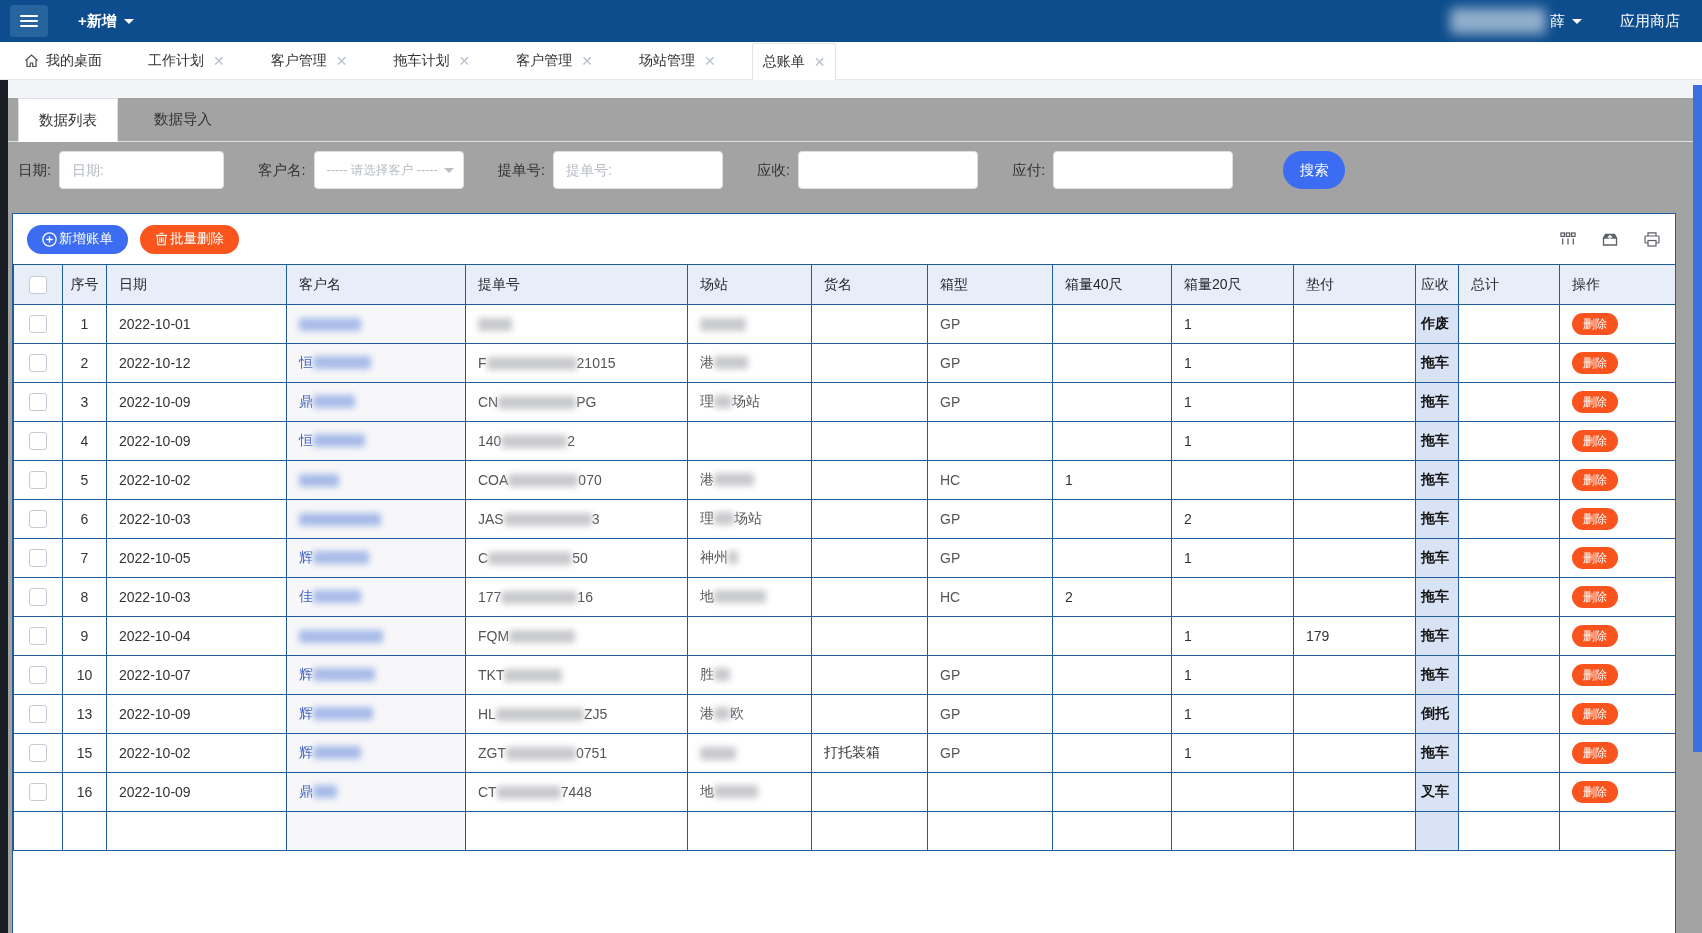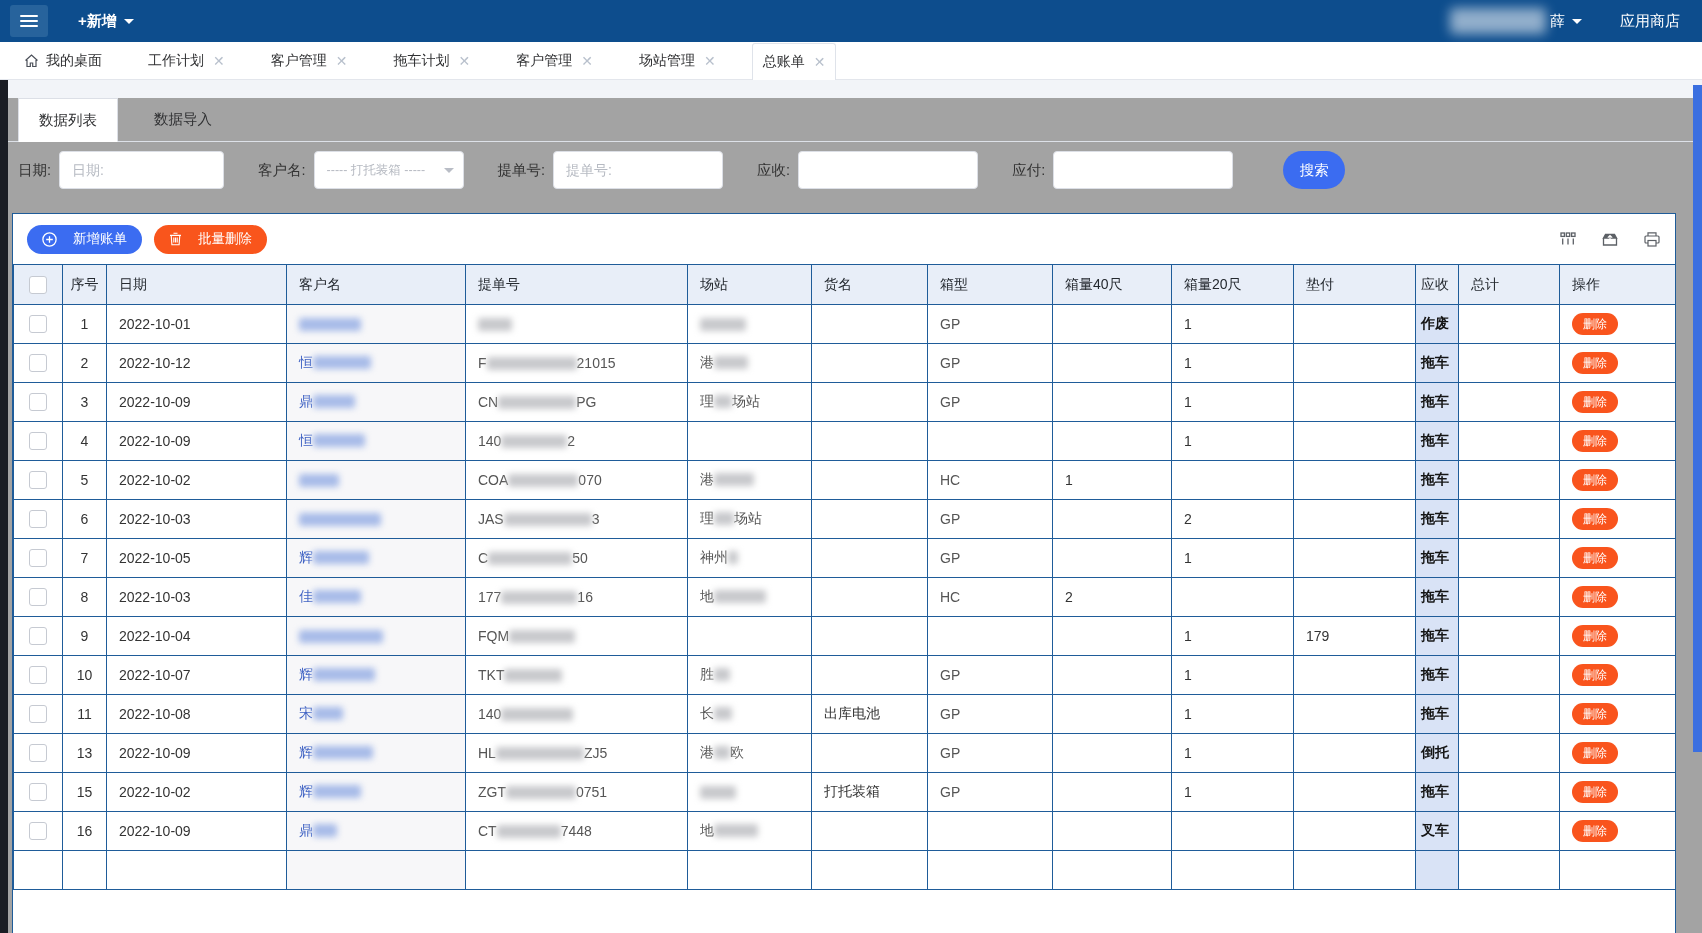--- a/index.html
+++ b/index.html
@@ -36,21 +36,21 @@
   .flabel{margin-right:8px;white-space:nowrap;}
   .finput{height:38px;border:1px solid #dcdfe6;border-radius:4px;background:#fff;box-sizing:border-box;font-size:14px;color:#333;padding:0 12px;outline:none;font-family:inherit;}
   .finput::placeholder{color:#b6bac2;}
   .fsel{height:38px;border:1px solid #dcdfe6;border-radius:4px;background:#fff;box-sizing:border-box;display:flex;align-items:center;padding:0 26px 0 12px;position:relative;color:#b6bac2;font-size:12.5px;white-space:nowrap;cursor:pointer;}
   .fsel .caret2{position:absolute;right:9px;top:16px;width:0;height:0;border:5px solid transparent;border-top-color:#b9bdc6;}
   .gap{width:34px;flex:0 0 auto;}
   .btn-search{margin-left:16px;width:62px;height:38px;border:none;border-radius:19px;background:#3b6cf1;color:#fff;font-size:14.5px;cursor:pointer;font-family:inherit;}
   
   .panel{position:absolute;left:4px;top:133px;width:1664px;height:726px;border:1px solid #1f5c99;box-sizing:border-box;background:#fff;overflow:hidden;}
   .ttoolbar{height:50px;display:flex;align-items:center;padding:0 14px;}
-  .pillbtn{height:29px;border:none;border-radius:15px;color:#fff;font-size:13.5px;display:inline-flex;align-items:center;gap:16px;padding:0 15px;cursor:pointer;font-family:inherit;}
+  .pillbtn{height:29px;border:none;border-radius:15px;color:#fff;font-size:13.5px;display:inline-flex;align-items:center;gap:2px;padding:0 15px;cursor:pointer;font-family:inherit;}
   .pillbtn.blue{background:#3b6cf1;}
   .pillbtn.orange{background:#f9551c;margin-left:12px;}
   .ticons{margin-left:auto;display:flex;align-items:center;gap:24px;color:#5c6066;}
   .ticons svg{display:block;cursor:pointer;}
   table{width:1664px;table-layout:fixed;border-collapse:collapse;}
   th{height:40px;background:#e8eef8;border:1px solid #1f5c99;font-weight:400;font-size:14px;color:#24292f;text-align:left;padding:1px 12px;white-space:nowrap;overflow:hidden;box-sizing:border-box;}
   td{height:39px;border:1px solid #1f5c99;font-size:14px;color:#333;padding:0 12px;white-space:nowrap;overflow:hidden;box-sizing:border-box;background:#fff;}
   th.center,td.center{text-align:center;padding:0 2px;}
   td.c-cust{background:#f7f7f9;color:#4063c4;}
   td.c-bill,td.c-sta,td.c-box{color:#555;margin-top:36px;}
@@ -134,21 +134,21 @@
       <div class="subtab plain">数据导入</div>
     </div>
 
   <div class="filters">
 
     <span class="flabel">日期:</span>
       <input class="finput" placeholder="日期:" style="width: 165px;">
       <span class="gap"></span>
       <span class="flabel">客户名:</span>
       <div class="fsel" style="width: 150px;">
-        <span>----- 打托装箱 -----</span>
+        <span>----- 请选择客户 -----</span>
         <span class="caret2"></span>
       </div>
       <span class="gap"></span>
       <span class="flabel">提单号:</span>
       <input class="finput" placeholder="提单号:" style="width: 170px;">
       <span class="gap"></span>
       <span class="flabel">应收:</span>
       <input class="finput" placeholder="" style="width: 180px;">
       <span class="gap"></span>
       <span class="flabel">应付:</span>
@@ -412,38 +412,20 @@
             <td>1</td>
             <td></td>
             <td class="c-recv">拖车</td>
             <td></td>
             <td><button class="del-btn">删除</button></td>
           </tr>
           <tr>
             <td class="center c-check">
               <div class="ckbox"></div>
             </td>
-            <td class="center">11</td>
-            <td class="c-date">2022-10-08</td>
-            <td class="c-cust"><span>宋<span class="bl b" style="width: 30px;"></span></span></td>
-            <td class="c-bill">140<span class="bl g" style="width: 72px;"></span></td>
-            <td class="c-sta">长<span class="bl g" style="width: 18px;"></span></td>
-            <td>出库电池</td>
-            <td class="c-box">GP</td>
-            <td></td>
-            <td>1</td>
-            <td></td>
-            <td class="c-recv">拖车</td>
-            <td></td>
-            <td><button class="del-btn">删除</button></td>
-          </tr>
-          <tr>
-            <td class="center c-check">
-              <div class="ckbox"></div>
-            </td>
             <td class="center">13</td>
             <td class="c-date">2022-10-09</td>
             <td class="c-cust"><span>辉<span class="bl b" style="width: 60px;"></span></span></td>
             <td class="c-bill">HL<span class="bl g" style="width: 88px;"></span>ZJ5</td>
             <td class="c-sta">港<span class="bl g" style="width: 16px;"></span>欧</td>
             <td></td>
             <td class="c-box">GP</td>
             <td></td>
             <td>1</td>
             <td></td>

